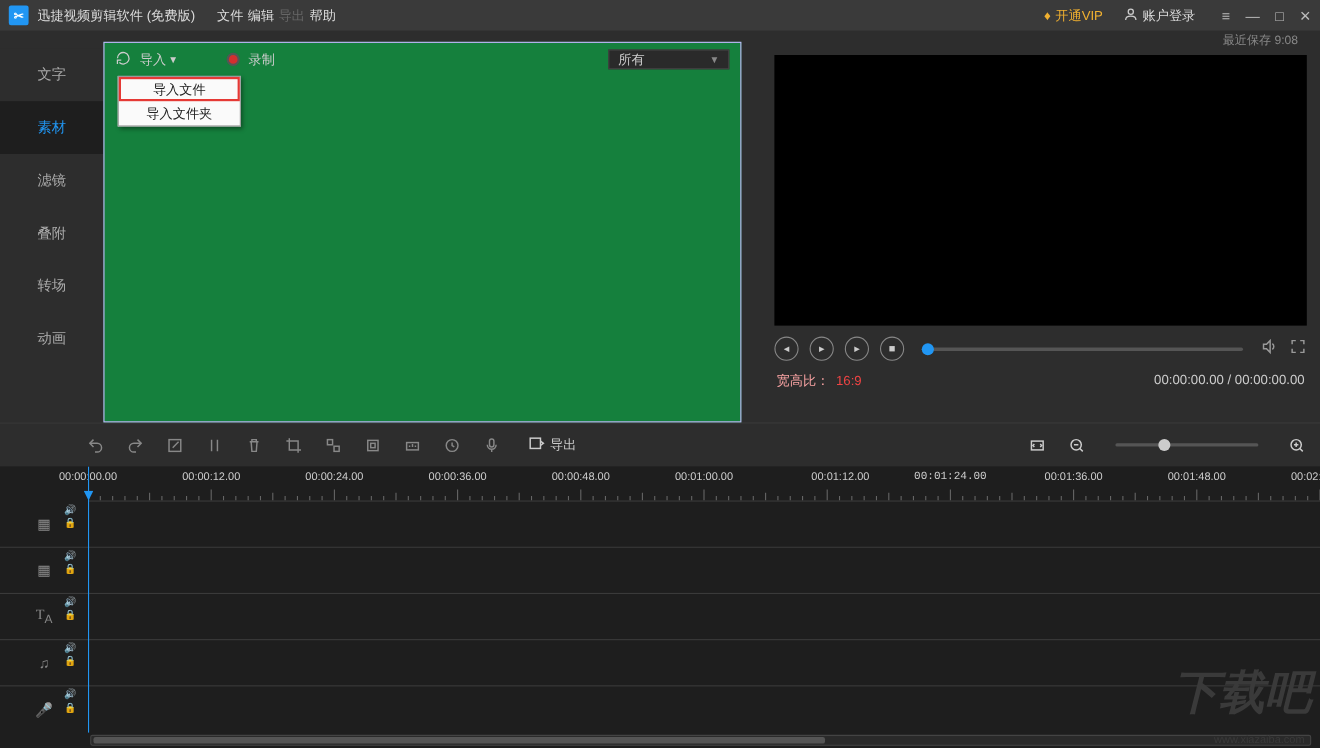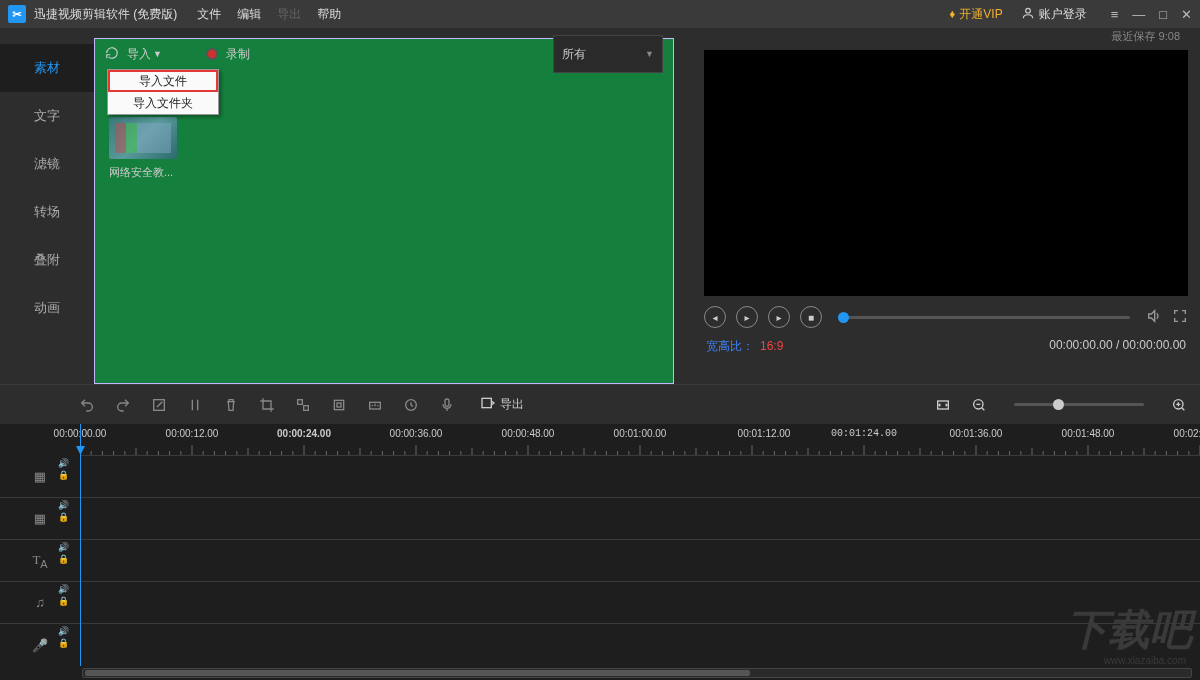--- a/index.html
+++ b/index.html
@@ -1,21 +1,21 @@
 <!DOCTYPE html>
 <html><head>
 <meta charset="utf-8">
 <style>
 *{box-sizing:border-box;margin:0;padding:0;font-family:"Microsoft YaHei",sans-serif;-webkit-user-select:none;user-select:none}
 body{background:#2d2d2d;color:#c8c8c8;font-size:12px;width:1200px;height:680px;overflow:hidden;position:relative}
 
 .titlebar{height:28px;background:#3a3a3a;display:flex;align-items:center;padding:0 8px;color:#ddd}
 .logo{width:18px;height:18px;background:#2196f3;border-radius:2px;margin-right:8px;display:flex;align-items:center;justify-content:center;color:#fff;font-size:11px;font-weight:bold}
 .app-title{font-size:12px;margin-right:20px}
-.menu-items{display:flex;gap:16px}
+.menu-items{display:flex;gap:4px}
 .menu-item{font-size:12px;cursor:pointer}
 .menu-item.disabled{color:#666}
 .tb-spacer{flex:1}
 .tb-right{display:flex;align-items:center;gap:18px}
 .vip{display:flex;align-items:center;gap:4px;color:#f0b030;cursor:pointer}
 .login{display:flex;align-items:center;gap:4px;cursor:pointer}
 .win-controls{display:flex;align-items:center;gap:14px;color:#bbb;margin-left:6px}
 .win-controls span{cursor:pointer;font-size:13px}
 
 .save-row{height:16px;display:flex;justify-content:flex-end;align-items:center;padding-right:20px;color:#888;font-size:11px;background:#2d2d2d}
@@ -24,42 +24,42 @@
 .side-tabs{width:94px;background:#2d2d2d;display:flex;flex-direction:column;padding-top:0}
 .side-tab{height:48px;display:flex;align-items:center;justify-content:center;font-size:13px;color:#aaa;cursor:pointer}
 .side-tab.active{background:#1e1e1e;color:#2196f3}
 
 .media-panel{flex:0 0 580px;background:#15803d;border:1px solid #c4b5fd;margin-top:-6px;position:relative}
 .media-toolbar{height:30px;display:flex;align-items:center;padding:0 10px;gap:8px;color:#ccc}
 .refresh-icon{width:14px;height:14px;display:inline-block}
 .import-btn{display:flex;align-items:center;gap:2px;cursor:pointer;font-size:12px}
 .rec-dot{width:12px;height:12px;border-radius:50%;background:#d32f2f;border:2px solid #555;margin-left:36px}
 .rec-label{font-size:12px}
-.filter-select{margin-left:auto;width:110px;height:38px;background:#2a2a2a;border:1px solid #444;color:#ccc;display:flex;align-items:center;justify-content:space-between;padding:0 8px;font-size:12px;cursor:pointer}
+.filter-select{margin-left:auto;width:110px;height:18px;background:#2a2a2a;border:1px solid #444;color:#ccc;display:flex;align-items:center;justify-content:space-between;padding:0 8px;font-size:12px;cursor:pointer}
 .filter-select .tri{font-size:9px;color:#888}
 
 .dropdown{position:absolute;left:12px;top:30px;width:112px;background:#fafafa;border:1px solid #999;box-shadow:2px 2px 4px rgba(0,0,0,.4);z-index:10}
 .dd-item{height:22px;display:flex;align-items:center;justify-content:center;font-size:12px;color:#222;cursor:pointer}
 .dd-item.hl{border:2px solid #e53935}
 
 .thumbs{padding:48px 14px 0}
 .thumb{width:68px}
 .thumb-img{width:68px;height:42px;background:linear-gradient(135deg,#3a7a7a 0%,#5a9a9a 50%,#2a6a6a 100%);position:relative;border-radius:2px}
 .thumb-img::before{content:"";position:absolute;inset:6px;background:linear-gradient(90deg,#c44 0%,#c44 20%,#4c4 20%,#4c4 40%,#8ac 40%);opacity:.45}
 .thumb-label{font-size:11px;color:#ccc;margin-top:6px;white-space:nowrap;overflow:hidden;text-overflow:ellipsis}
 
 .preview{flex:1;display:flex;flex-direction:column;padding:6px 12px 0 30px}
 .preview-canvas{flex:1;background:#000;max-height:246px}
 .playback{display:flex;align-items:center;gap:10px;padding:10px 0 6px}
 .pb-btn{width:22px;height:22px;border:1.5px solid #888;border-radius:50%;display:flex;align-items:center;justify-content:center;color:#ccc;cursor:pointer;font-size:10px}
 .progress{flex:1;height:3px;background:#555;border-radius:2px;position:relative;margin:0 6px}
 .progress-dot{position:absolute;left:0;top:-4px;width:11px;height:11px;background:#2196f3;border-radius:50%}
 .vol-icon,.fs-icon{color:#999;font-size:15px;cursor:pointer}
 .preview-info{display:flex;justify-content:space-between;font-size:12px;padding:4px 2px 0}
-.aspect-label{color:#3b82f6}
+.aspect-label{color:#fca5a5}
 .aspect-val{color:#ef4444;margin-left:6px}
 .time-display{color:#ccc}
 
 .tool-row{height:40px;background:#2d2d2d;border-top:1px solid #3a3a3a;display:flex;align-items:center;padding:0 12px;gap:18px}
 .tool-ic{width:18px;height:18px;color:#888;cursor:pointer;display:flex;align-items:center;justify-content:center}
 .tool-ic svg{width:16px;height:16px}
 .export-btn{display:flex;align-items:center;gap:4px;color:#ccc;cursor:pointer;margin-left:6px}
 .tool-spacer{flex:1}
 .zoom-slider{width:130px;height:3px;background:#555;border-radius:2px;position:relative;margin:0 8px}
 .zoom-dot{position:absolute;left:30%;top:-4px;width:11px;height:11px;background:#ccc;border-radius:50%}
@@ -72,21 +72,21 @@
 .playhead::before{content:"";position:absolute;top:22px;left:-4px;width:9px;height:9px;background:#2196f3;clip-path:polygon(0 0,100% 0,50% 100%)}
 .tracks{position:absolute;left:0;right:0;top:32px;bottom:14px}
 .track{height:42px;border-bottom:1px solid #3a3a3a;position:relative}
 .track-head{position:absolute;left:0;top:0;width:80px;height:100%;display:flex;align-items:center;justify-content:center;gap:4px}
 .track-head .ic{color:#888;font-size:13px}
 .track-head .sub{position:absolute;right:10px;top:2px;display:flex;flex-direction:column;gap:2px;color:#888;font-size:9px}
 .tl-scroll{position:absolute;left:82px;right:8px;bottom:2px;height:10px;background:#2a2a2a;border:1px solid #444;border-radius:2px}
 .tl-scroll-thumb{position:absolute;left:2px;top:1px;width:60%;height:6px;background:#555;border-radius:2px}
 
 .wm{position:absolute;right:8px;bottom:22px;font-size:42px;color:#3a3a3a;font-weight:bold;font-style:italic;z-index:0;pointer-events:none}
-.wm-sub{position:absolute;right:14px;bottom:14px;font-size:10px;color:#3a3a3a;pointer-events:none}
+.wm-sub{position:absolute;right:14px;bottom:2px;font-size:10px;color:#3a3a3a;pointer-events:none}
 </style>
 </head>
 <body>
 
 <div class="titlebar">
   <div class="logo">✂</div>
   <div class="app-title">迅捷视频剪辑软件 (免费版)</div>
   <div class="menu-items">
     <span class="menu-item">文件</span>
     <span class="menu-item">编辑</span>
@@ -117,25 +117,25 @@
   </div>
 </div>
 
 <div class="save-row">
   <span>最近保存 9:08</span>
 </div>
 
 <div class="main">
 
   <div class="side-tabs">
+    <div class="side-tab">文字</div>
     <div class="side-tab active">素材</div>
-    <div class="side-tab">文字</div>
     <div class="side-tab">滤镜</div>
+    <div class="side-tab">叠附</div>
     <div class="side-tab">转场</div>
-    <div class="side-tab">叠附</div>
     <div class="side-tab">动画</div>
   </div>
 
   <div class="media-panel">
     <div class="media-toolbar">
       <span>
         <svg class="refresh-icon" viewBox="0 0 24 24" fill="none" stroke="#ccc" stroke-width="2">
             <path d="M3 12a9 9 0 1 1 3 6.7"></path>
             <path d="M3 21v-6h6"></path>
           </svg>
@@ -150,26 +150,20 @@
         <span>所有</span>
         <span class="tri">▼</span>
       </div>
     </div>
 
     <div class="dropdown">
       <div class="dd-item hl">导入文件</div>
       <div class="dd-item">导入文件夹</div>
     </div>
 
-    <div class="thumbs">
-      <div class="thumb">
-        <div class="thumb-img"></div>
-        <div class="thumb-label">网络安全教...</div>
-      </div>
-    </div>
   </div>
 
   <div class="preview">
     <div class="preview-canvas"></div>
     <div class="playback">
       <div class="pb-btn">◂</div>
       <div class="pb-btn">▸</div>
       <div class="pb-btn">▸</div>
       <div class="pb-btn">■</div>
       <div class="progress">
@@ -290,21 +284,21 @@
         <path d="M8 11h6M11 8v6M20 20l-4-4"></path>
       </svg>
     </span>
 </div>
 
 <div class="timeline">
   <div class="ruler">
     <div id="ruler-labels">
         <span class="ruler-label" style="left: 0px;">00:00:00.00</span>
         <span class="ruler-label" style="left: 112px; text-align: right;">00:00:12.00</span>
-        <span class="ruler-label" style="left: 224px; font-weight: bold;">00:00:24.00</span>
+        <span class="ruler-label" style="left: 224px;">00:00:24.00</span>
         <span class="ruler-label" style="left: 336px;">00:00:36.00</span>
         <span class="ruler-label" style="left: 448px;">00:00:48.00</span>
         <span class="ruler-label" style="left: 560px;">00:01:00.00</span>
         <span class="ruler-label" style="left: 672px; margin-left: 12px;">00:01:12.00</span>
         <span class="ruler-label" style="left: 784px; font-family: Liberation Mono, monospace;">00:01:24.00</span>
         <span class="ruler-label" style="left: 896px;">00:01:36.00</span>
         <span class="ruler-label" style="left: 1008px;">00:01:48.00</span>
         <span class="ruler-label" style="left: 1120px;">00:02:00.00</span>
       </div>
     <svg class="ruler-ticks" id="ruler-ticks" width="1120" height="12">

